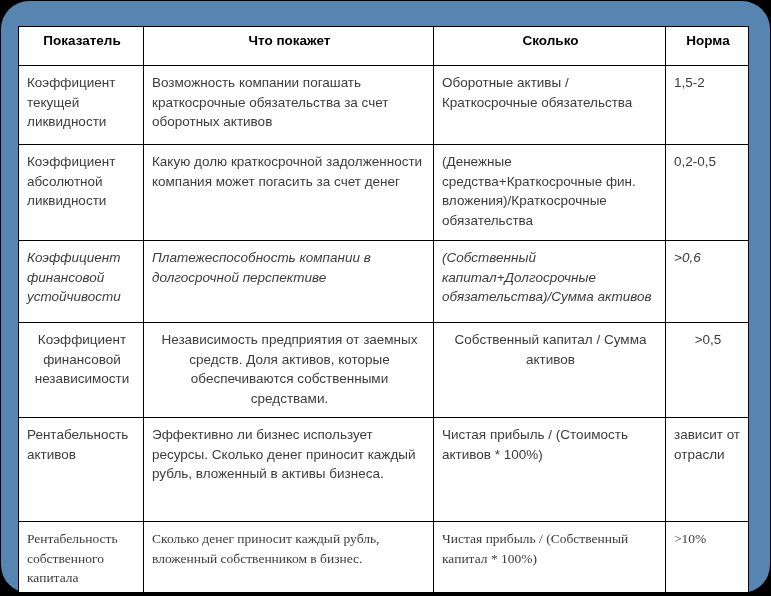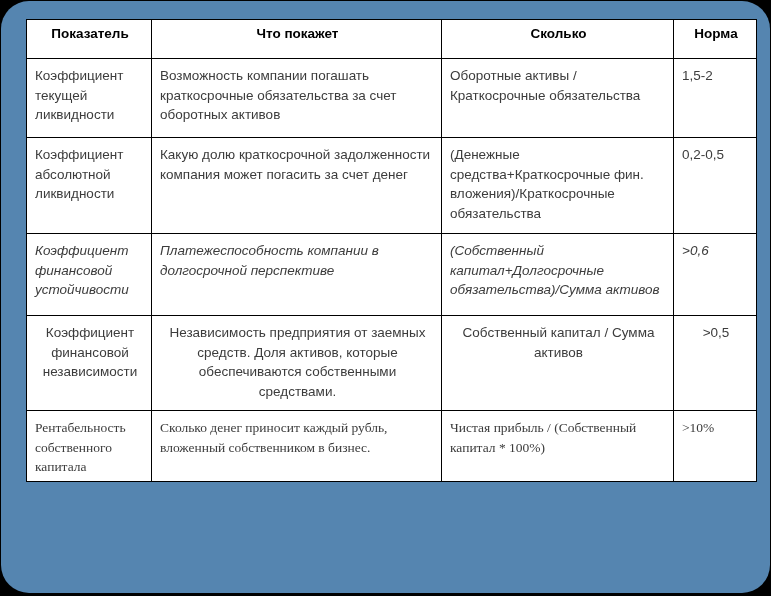--- a/index.html
+++ b/index.html
@@ -21,29 +21,28 @@
     left: 1px;
     top: 1px;
     right: 1px;
     bottom: 3px;
     background: #5585b0;
     border-radius: 28px;
   }
   table.fin-table {
     position: absolute;
     left: 17px;
-    top: 18px;
+    top: 25px;
     width: 730px;
     border-collapse: collapse;
     table-layout: fixed;
     background: #ffffff;
     font-size: 13.5px;
     line-height: 1.45;
     color: #3c3c3c;
-    margin-left: 8px;
   }
   table.fin-table th,
   table.fin-table td {
     border: 1.5px solid #000000;
     vertical-align: top;
     padding: 7px 6px 4px 8px;
     overflow: hidden;
     word-wrap: break-word;
   }
   table.fin-table th {
@@ -102,20 +101,26 @@
           <td>Платежеспособность компании в долгосрочной перспективе</td>
           <td>(Собственный капитал+Долгосрочные обязательства)/Сумма активов</td>
           <td>&gt;0,6</td>
         </tr>
         <tr class="r4">
           <td>Коэффициент финансовой независимости</td>
           <td>Независимость предприятия от заемных средств. Доля активов, которые обеспечиваются собственными средствами.</td>
           <td>Собственный капитал / Сумма активов</td>
           <td>&gt;0,5</td>
         </tr>
+        <tr class="r5">
+          <td>Рентабельность активов</td>
+          <td>Эффективно ли бизнес использует ресурсы. Сколько денег приносит каждый рубль, вложенный в активы бизнеса.</td>
+          <td>Чистая прибыль / (Стоимость активов * 100%)</td>
+          <td>зависит от отрасли</td>
+        </tr>
         <tr class="r6">
           <td>Рентабельность собственного капитала</td>
           <td>Сколько денег приносит каждый рубль, вложенный собственником в бизнес.</td>
           <td>Чистая прибыль / (Собственный капитал * 100%)</td>
           <td>&gt;10%</td>
         </tr>
       </tbody>
     </table>
   </div>
 </div>

